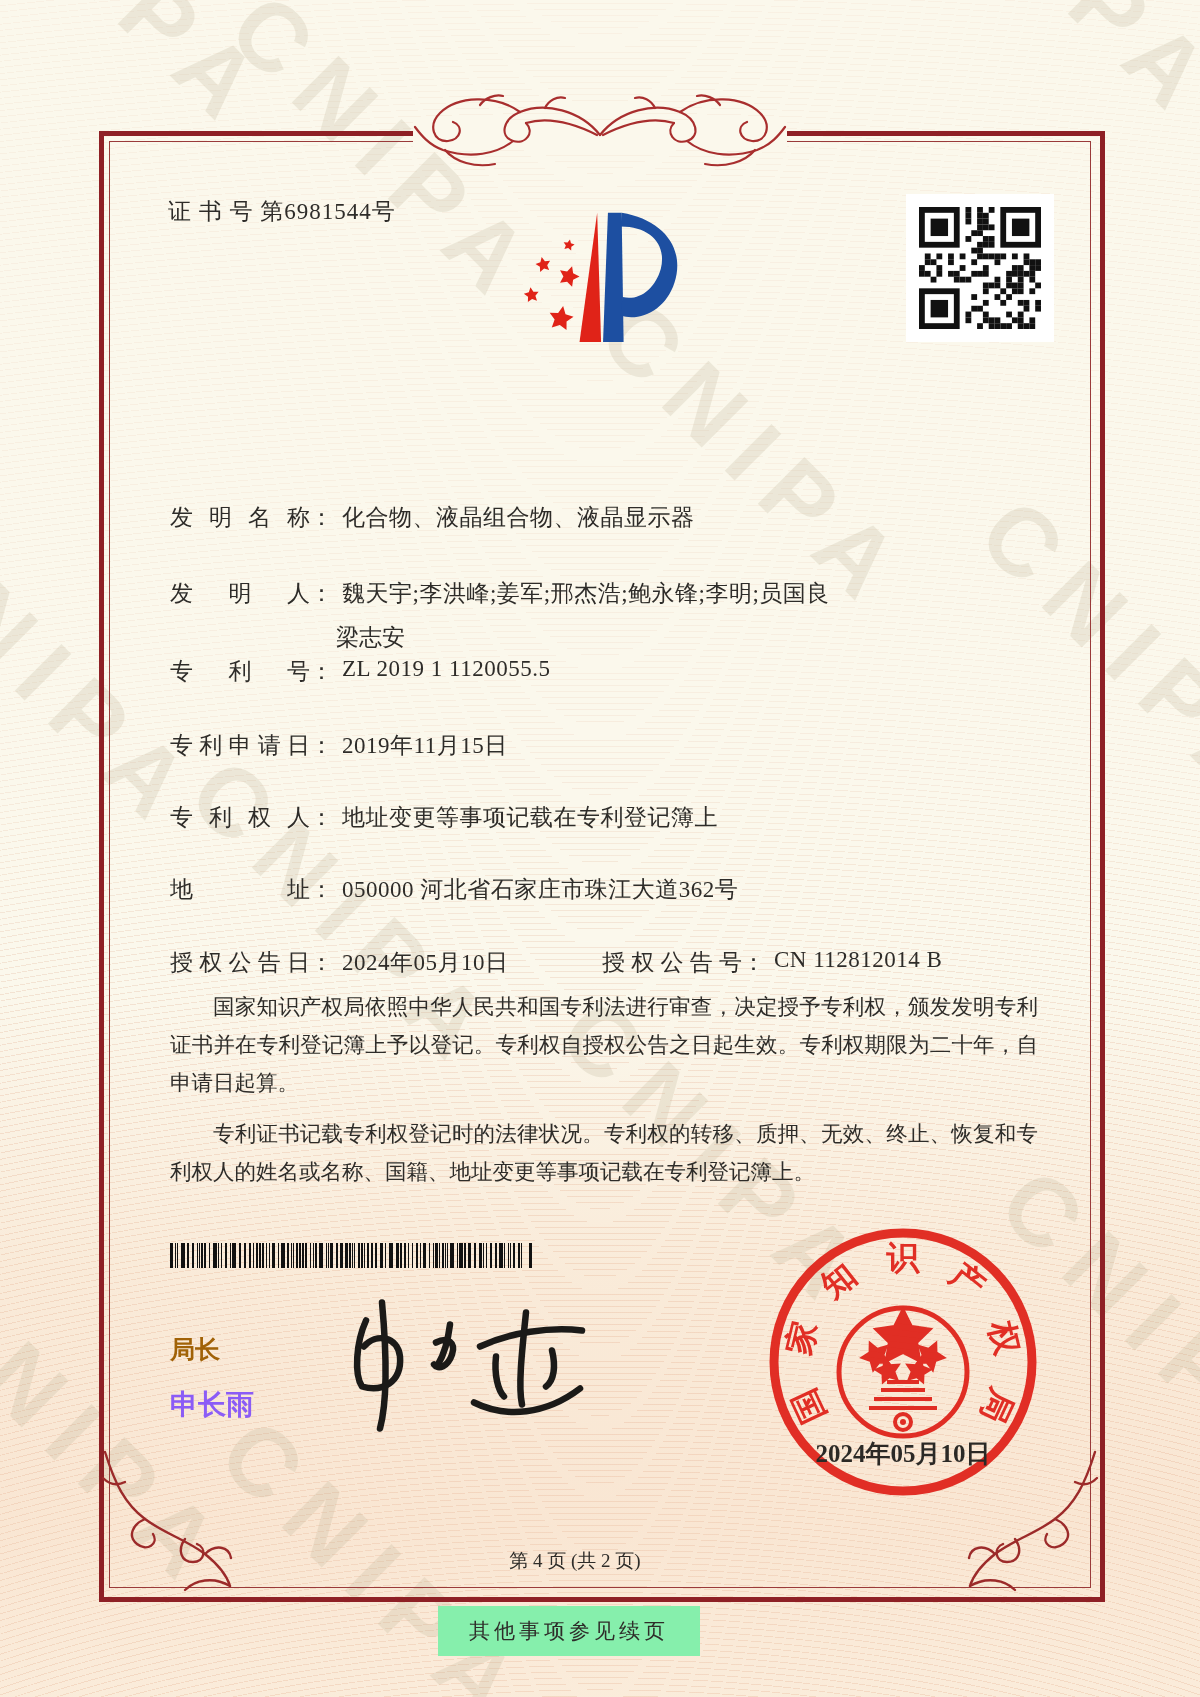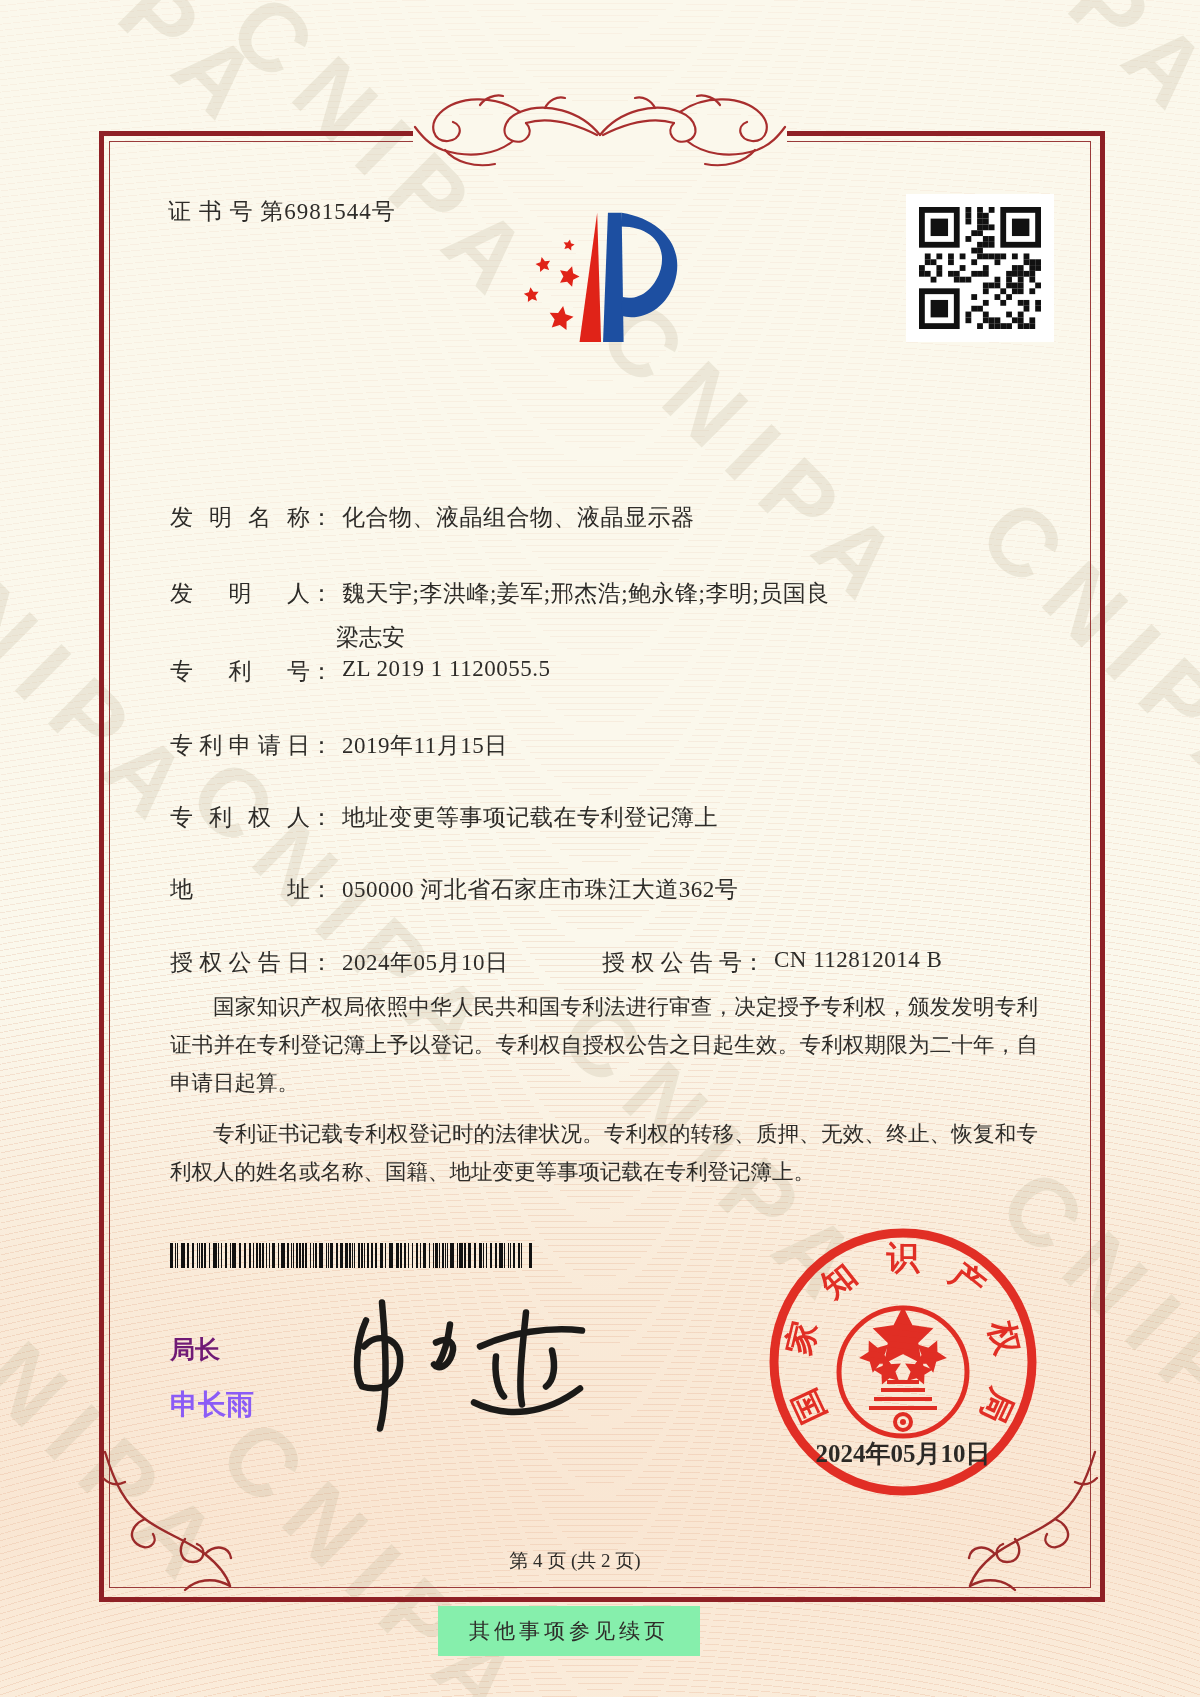--- a/index.html
+++ b/index.html
@@ -50,21 +50,21 @@
   .row{position:absolute;left:170px;font-size:23px;white-space:nowrap;}
   .lbl{display:inline-block;width:140px;text-align:justify;text-align-last:justify;vertical-align:top;}
   .colon{display:inline-block;vertical-align:top;}
   .val{display:inline-block;margin-left:9px;vertical-align:top;letter-spacing:.5px;}
   .grant2{position:absolute;left:432px;top:0;}
   .body-text{position:absolute;left:170px;top:988px;width:868px;font-size:21.5px;
     line-height:38px;text-align:justify;}
   .body-text p{margin:0 0 13px;text-indent:2em;}
   .barcode{position:absolute;left:170px;top:1243px;}
   .signer-title{position:absolute;left:170px;top:1333px;font-family:"Liberation Sans","DejaVu Sans",sans-serif;
-    font-weight:700;font-size:25px;color:#701a75;}
+    font-weight:700;font-size:25px;color:#a16207;}
   .signer-name{position:absolute;left:170px;top:1386px;font-family:"Liberation Sans","DejaVu Sans",sans-serif;
     font-weight:700;font-size:28px;color:#8b5cf6;}
   .signature{position:absolute;left:330px;top:1288px;}
   .seal{position:absolute;left:763px;top:1222px;opacity:.95;}
   .seal-ch{font-size:33px;font-weight:700;fill:#e0251c;text-anchor:middle;dominant-baseline:central;
     font-family:"Liberation Serif","DejaVu Serif",serif;}
   .seal-date{font-size:25px;font-weight:600;fill:#201f1d;text-anchor:middle;
     font-family:"Liberation Serif","DejaVu Serif",serif;}
   .page-info{position:absolute;left:460px;top:1548px;width:230px;text-align:center;font-size:19px;}
   .cont-note{position:absolute;left:438px;top:1606px;width:262px;height:50px;background:#86efac;

